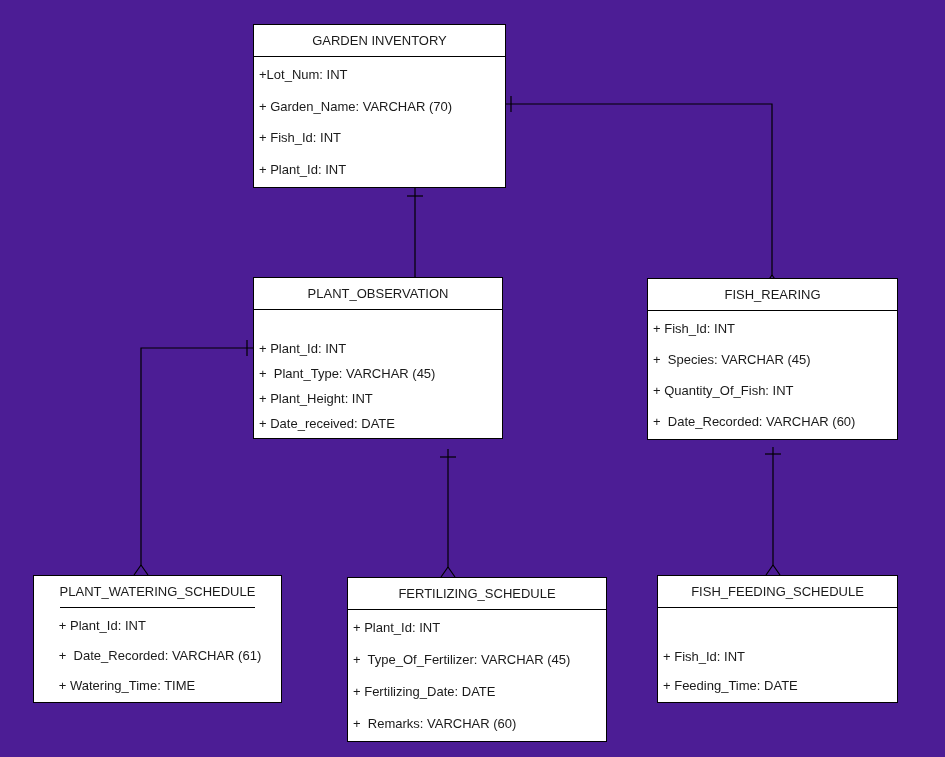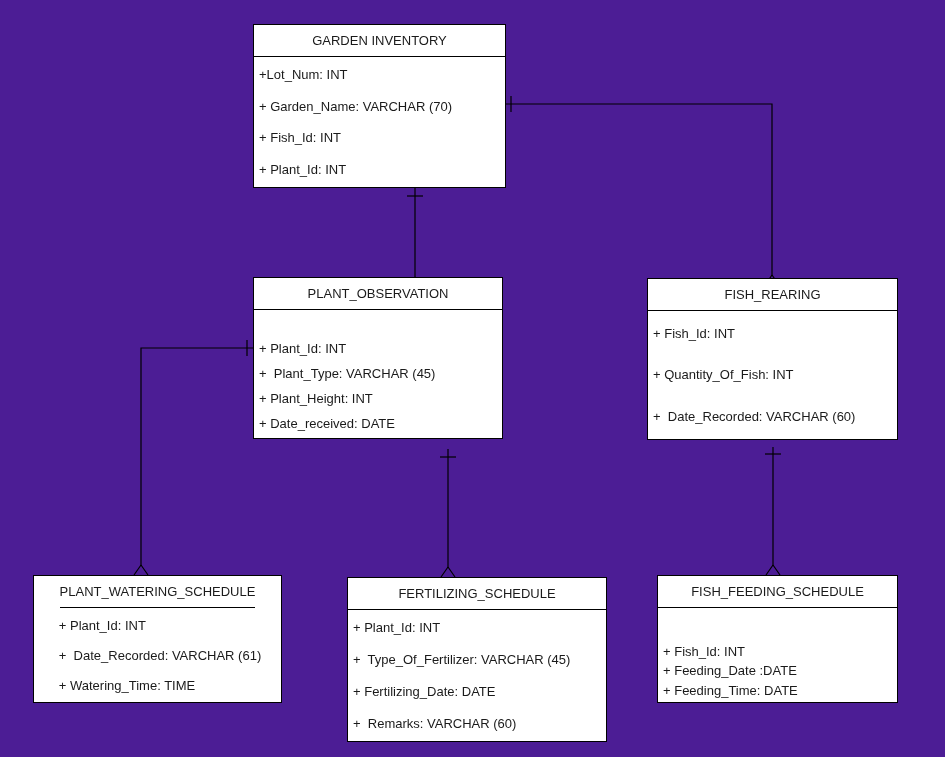--- a/index.html
+++ b/index.html
@@ -110,20 +110,21 @@
       <div class="attr">+  Plant_Type: VARCHAR (45)</div>
       <div class="attr">+ Plant_Height: INT</div>
       <div class="attr">+ Date_received: DATE</div>
     </div>
   </div>
 
   <div class="entity" style="left:647px; top:278px; width:251px; height:162px;">
     <div class="entity-title">FISH_REARING</div>
     <div class="entity-attrs">
       <div class="attr">+ Fish_Id: INT</div>
+      <div class="attr">+  Species: VARCHAR (45)</div>
       <div class="attr">+ Quantity_Of_Fish: INT</div>
       <div class="attr">+  Date_Recorded: VARCHAR (60)</div>
     </div>
   </div>
 
   <div class="entity" style="left:33px; top:575px; width:249px; height:128px;align-items:center;">
     <div class="entity-title">PLANT_WATERING_SCHEDULE</div>
     <div class="entity-attrs">
       <div class="attr">+ Plant_Id: INT</div>
       <div class="attr">+  Date_Recorded: VARCHAR (61)</div>
@@ -138,18 +139,17 @@
       <div class="attr">+  Type_Of_Fertilizer: VARCHAR (45)</div>
       <div class="attr">+ Fertilizing_Date: DATE</div>
       <div class="attr">+  Remarks: VARCHAR (60)</div>
     </div>
   </div>
 
   <div class="entity" style="left:657px; top:575px; width:241px; height:128px;gap:32px;">
     <div class="entity-title">FISH_FEEDING_SCHEDULE</div>
     <div class="entity-attrs">
       <div class="attr">+ Fish_Id: INT</div>
-      <div class="attr">+ Feeding_Date :DATE</div>
       <div class="attr">+ Feeding_Time: DATE</div>
     </div>
   </div>
 
 </div>
 
 </body></html>

